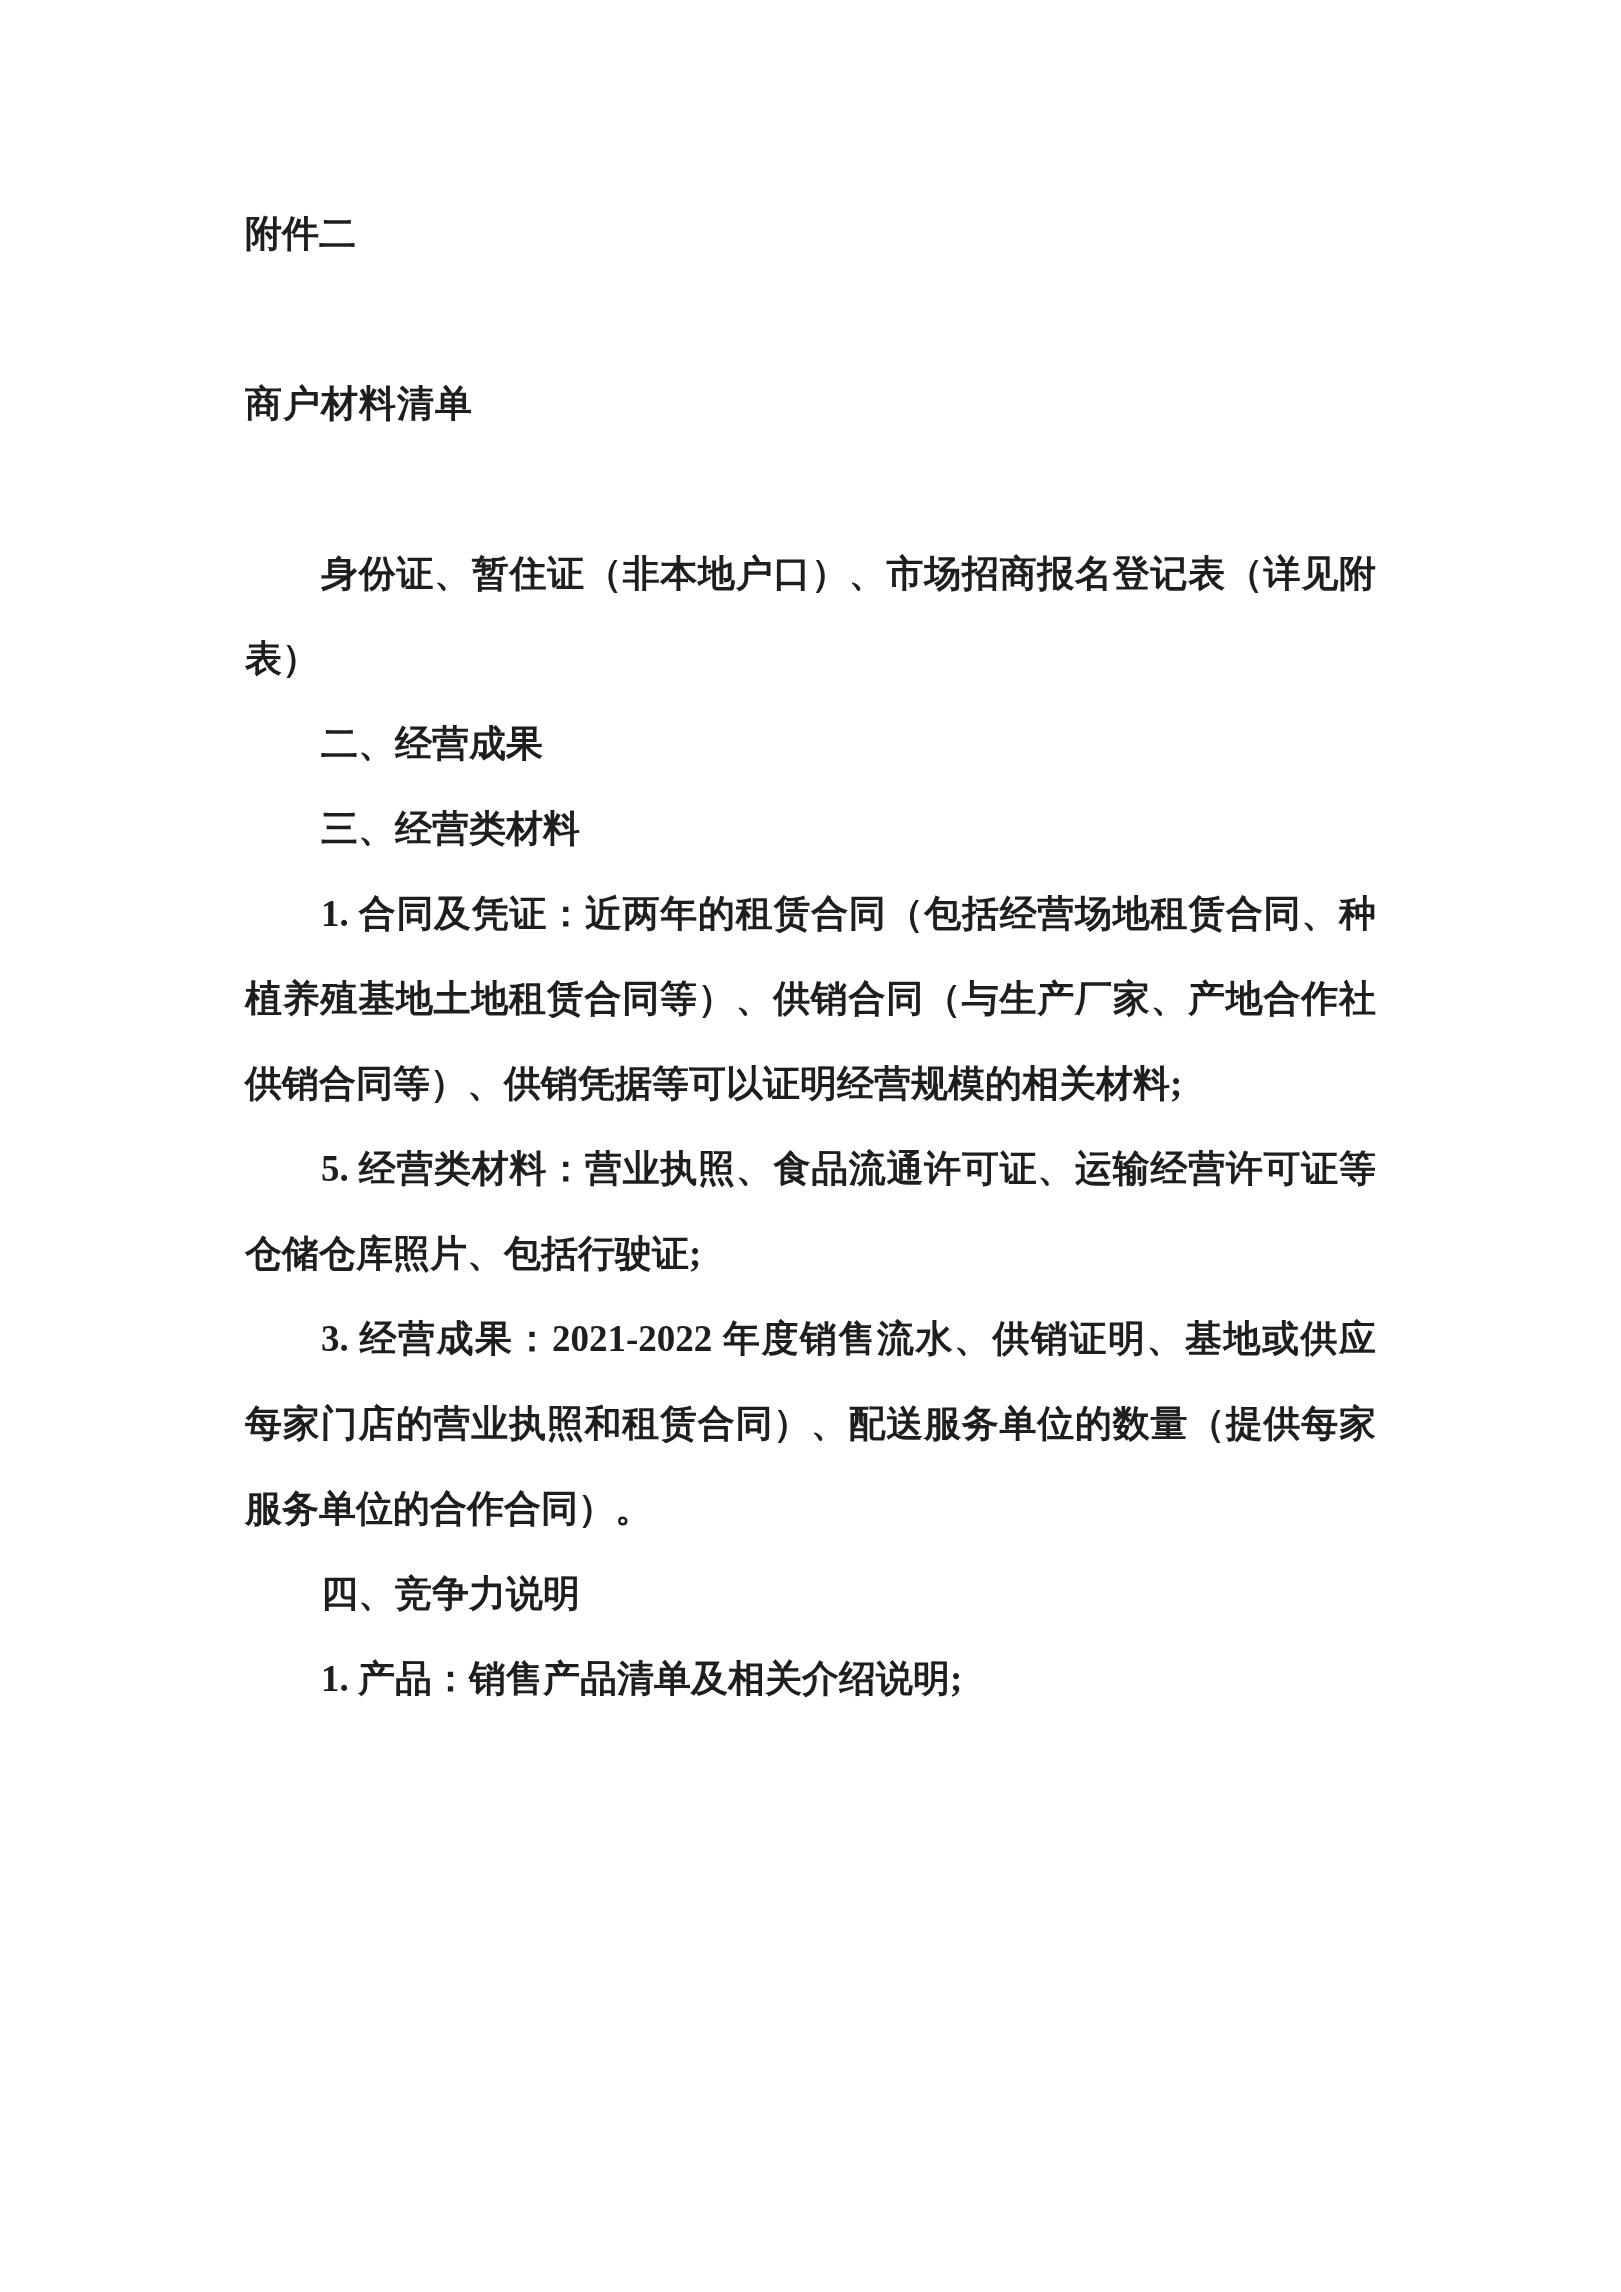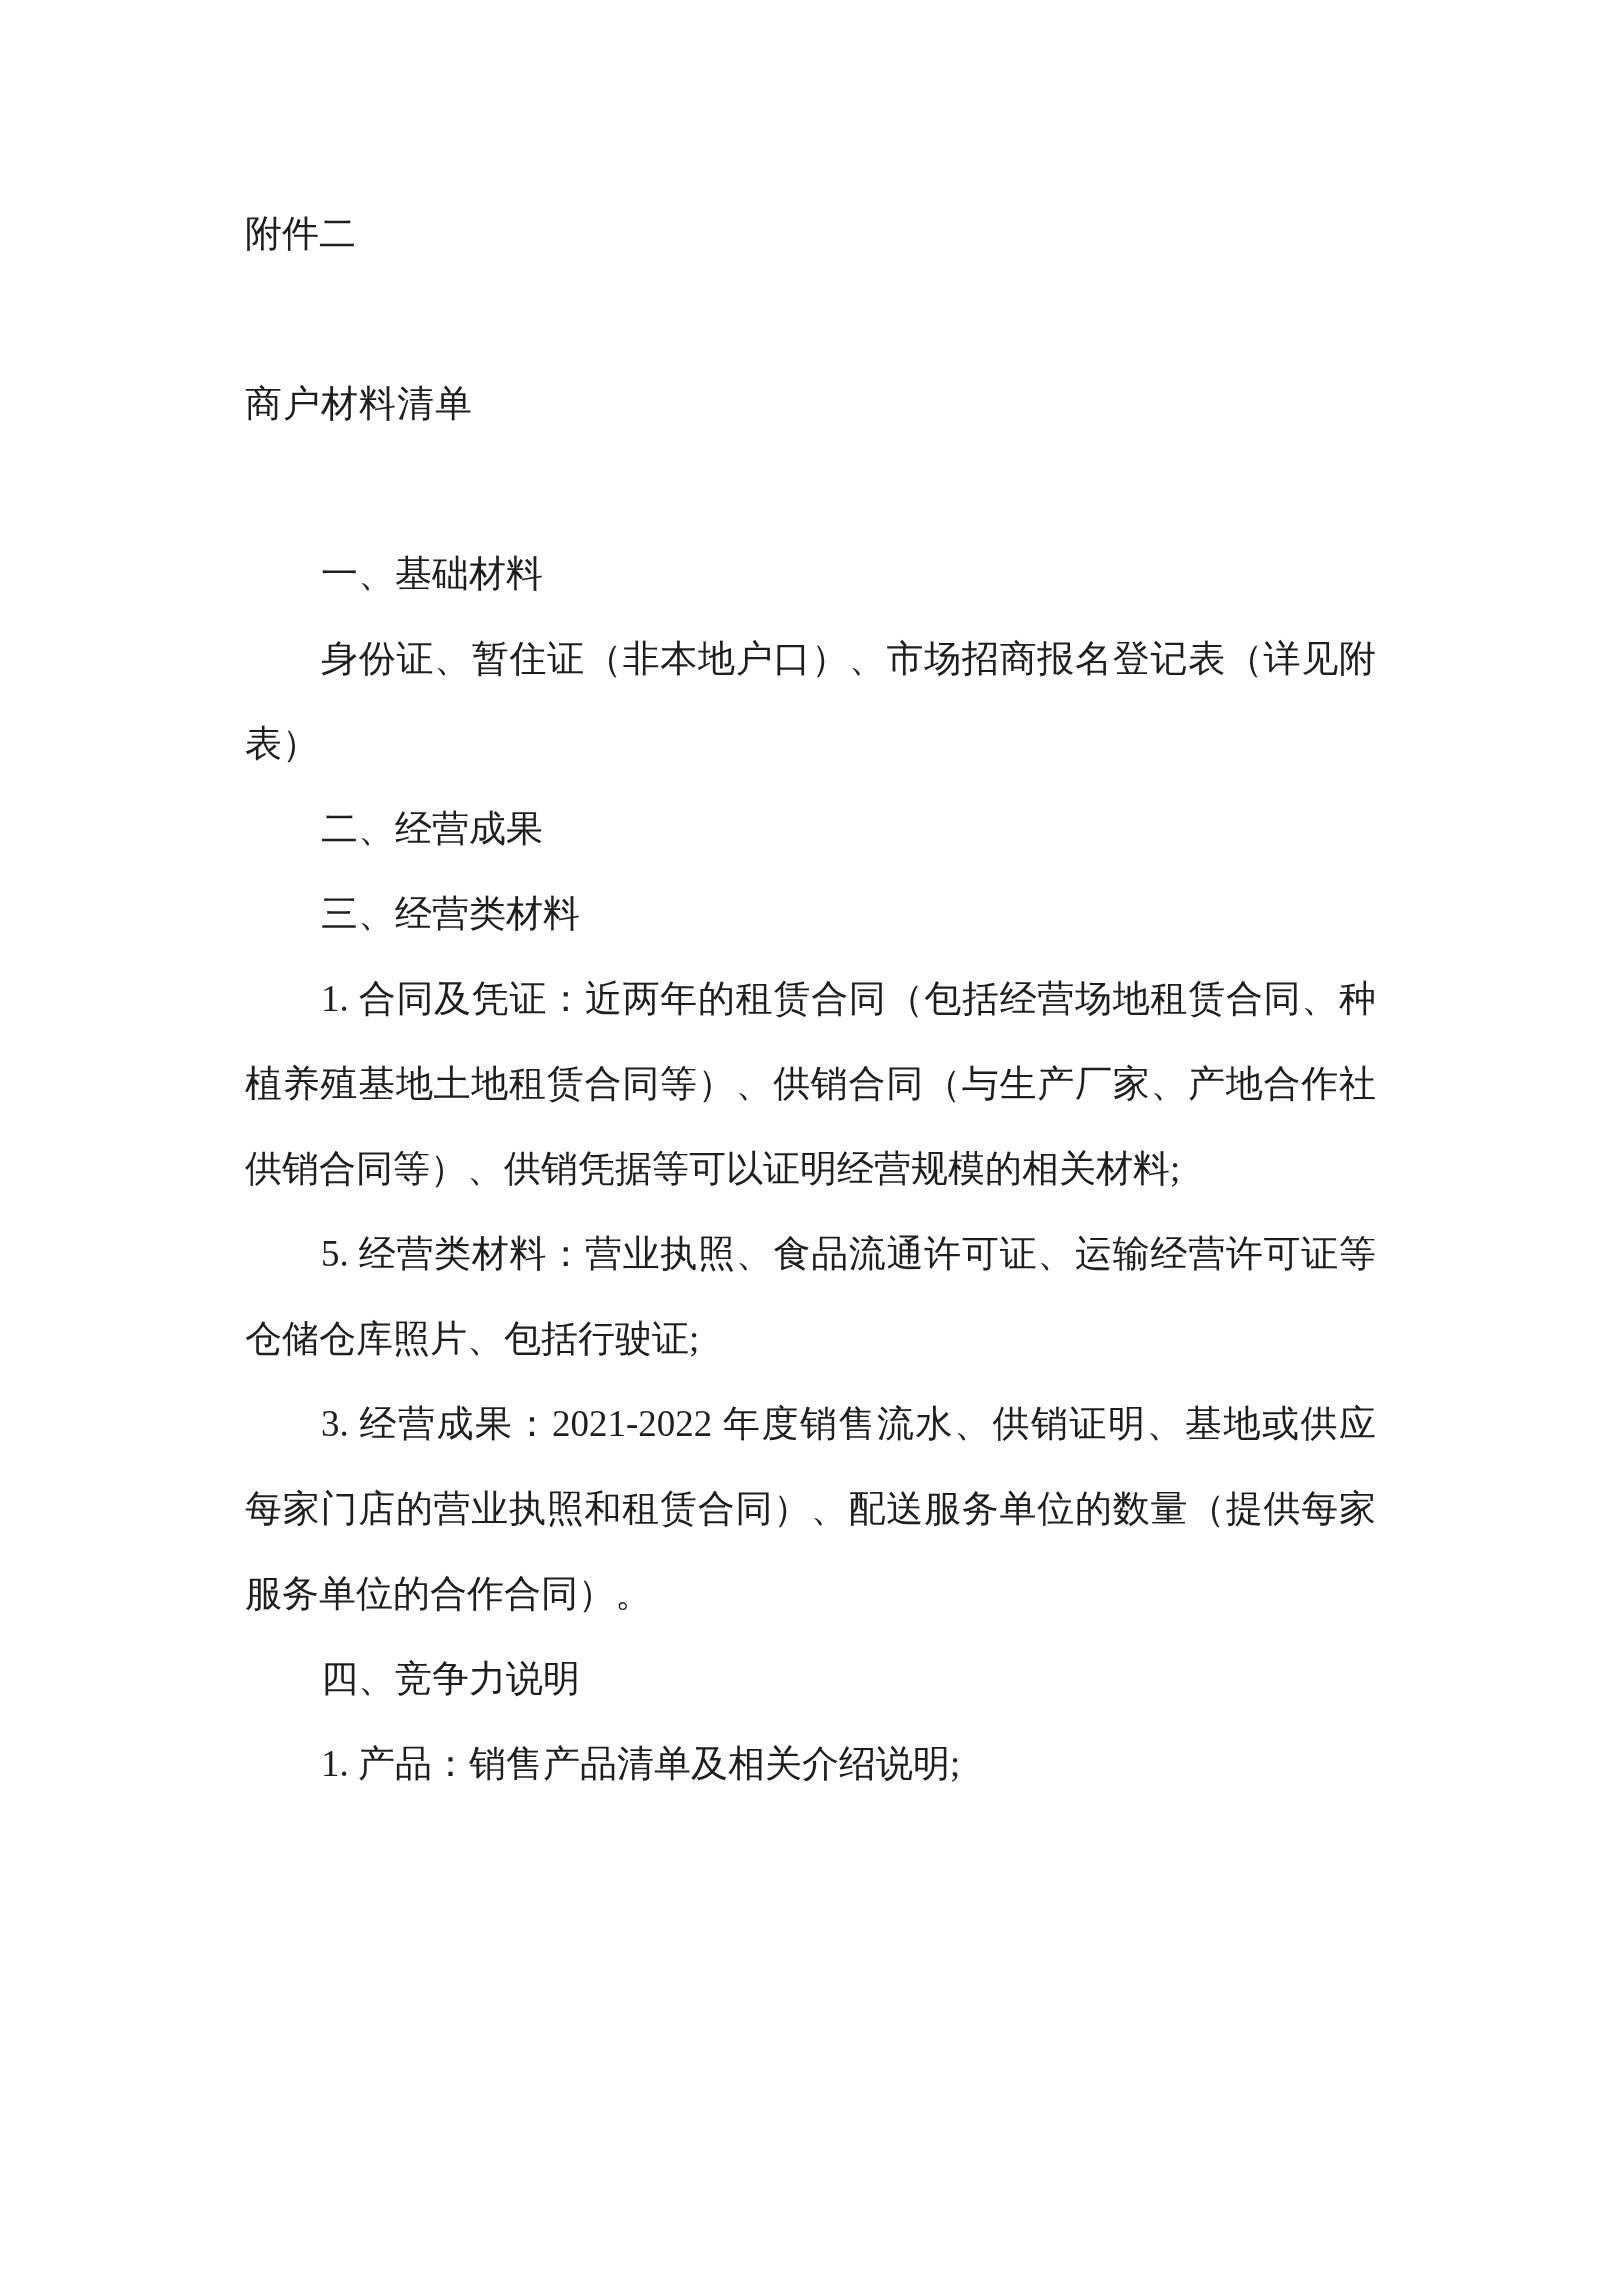--- a/index.html
+++ b/index.html
@@ -16,20 +16,21 @@
     color: #1e1e1e;
   }
   .page {
     position: absolute;
     left: 0;
     top: 0;
     width: 1621px;
     height: 2293px;
     background: #ffffff;
     overflow: hidden;
+    font-weight: bold;
   }
   
   .content {
     position: absolute;
     left: 245px;
     top: 191px;
     width: 1131px;
     font-size: 37px;
     line-height: 85px;
     color: #1e1e1e;
@@ -55,21 +56,20 @@
 <body>
 
 <div class="page">
   <div class="content">
 
     <div class="ln">附件二</div>
     <div class="ln blank"></div>
     <div class="ln title">商户材料清单</div>
     <div class="ln blank"></div>
 
-    <div class="ln ind">一、基础材料</div>
     <div class="ln ind just">身份证、暂住证（非本地户口）、市场招商报名登记表（详见附</div>
     <div class="ln">表）</div>
     <div class="ln ind">二、经营成果</div>
     <div class="ln ind">三、经营类材料</div>
     <div class="ln ind just">1. 合同及凭证：近两年的租赁合同（包括经营场地租赁合同、种</div>
     <div class="ln just">植养殖基地土地租赁合同等）、供销合同（与生产厂家、产地合作社</div>
     <div class="ln">供销合同等）、供销凭据等可以证明经营规模的相关材料;</div>
     <div class="ln ind just">5. 经营类材料：营业执照、食品流通许可证、运输经营许可证等</div>
     <div class="ln">仓储仓库照片、包括行驶证;</div>
     <div class="ln ind just">3. 经营成果：2021-2022 年度销售流水、供销证明、基地或供应</div>

